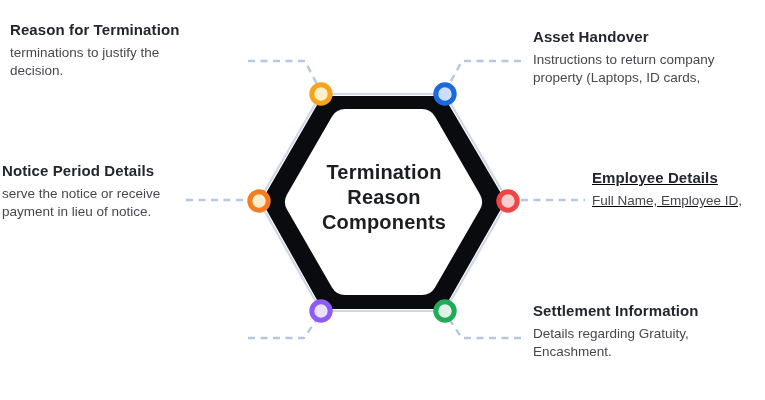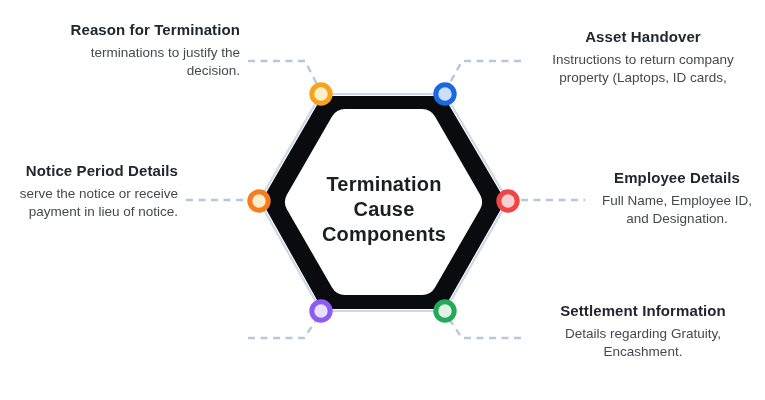--- a/index.html
+++ b/index.html
@@ -10,39 +10,38 @@
     position:relative;
   }
   .stage{position:absolute;inset:0;width:765px;height:400px;}
   svg.diagram{position:absolute;left:0;top:0;}
   .center-label{
     position:absolute;left:288px;top:160px;width:192px;
     text-align:center;
     font-size:20px;line-height:25px;font-weight:700;
     color:var(--center-text-color,#1b1e23);
     letter-spacing:.2px;
-    margin-top:12px;
   }
   .block{position:absolute;}
   .block .title{
     font-size:15px;line-height:17px;font-weight:700;
     color:var(--title-color,#242a33);
     margin-bottom:6px;letter-spacing:.1px;
   }
   .block .desc{
     font-size:13.5px;line-height:17.5px;font-weight:400;
     color:var(--desc-color,#45494f);
   }
-  .align-right{text-align:right;}
-  .align-left{text-align:center;}
+  .align-right{}
+  .align-left{text-align:left;}
   
   .block-reason    {right:525px;top:21px;width:230px;}
   .block-asset     {left:533px; top:28px;width:220px;}
   .block-notice    {right:587px;top:162px;width:176px;}
-  .block-employee  {left:592px; top:169px;width:170px;}
+  .block-employee  {left:592px; top:169px;width:170px;text-decoration:underline;}
   .block-effective {right:527px;top:309px;width:200px;}
   .block-settlement{left:533px; top:302px;width:220px;}
 </style>
 </head>
 <body>
 
 <div class="stage">
 
   <svg class="diagram" width="765" height="400" viewBox="0 0 765 400">
 
@@ -62,21 +61,21 @@
     <circle cx="321" cy="94" r="9.2" stroke-width="5" stroke="#F7A41D" fill="#FCF0CA"></circle>
     <circle cx="445" cy="94" r="9.2" stroke-width="5" stroke="#1A69E0" fill="#CCDFFA"></circle>
     <circle cx="259" cy="201" r="9.2" stroke-width="5" stroke="#F57D20" fill="#FCEDCC"></circle>
     <circle cx="508" cy="201" r="9.2" stroke-width="5" stroke="#F14444" fill="#FACFD1"></circle>
     <circle cx="321" cy="311" r="9.2" stroke-width="5" stroke="#8D5CF4" fill="#E9E1FC"></circle>
     <circle cx="445" cy="311" r="9.2" stroke-width="5" stroke="#22AA57" fill="#E0F2E6"></circle>
   </svg>
 
   <div class="center-label">
     <div>Termination</div>
-    <div>Cause</div>
+    <div>Reason</div>
     <div>Components</div>
   </div>
 
   <div class="block block-reason align-right">
     <div class="title">Reason for Termination</div>
     <div class="desc">terminations to justify the</div>
     <div class="desc">decision.</div>
   </div>
 
   <div class="block block-asset align-left">
@@ -87,21 +86,20 @@
 
   <div class="block block-notice align-right">
     <div class="title">Notice Period Details</div>
     <div class="desc">serve the notice or receive</div>
     <div class="desc">payment in lieu of notice.</div>
   </div>
 
   <div class="block block-employee align-left">
     <div class="title">Employee Details</div>
     <div class="desc">Full Name, Employee ID,</div>
-    <div class="desc">and Designation.</div>
   </div>
 
 
   <div class="block block-settlement align-left">
     <div class="title">Settlement Information</div>
     <div class="desc">Details regarding Gratuity,</div>
     <div class="desc">Encashment.</div>
   </div>
 
 </div>

